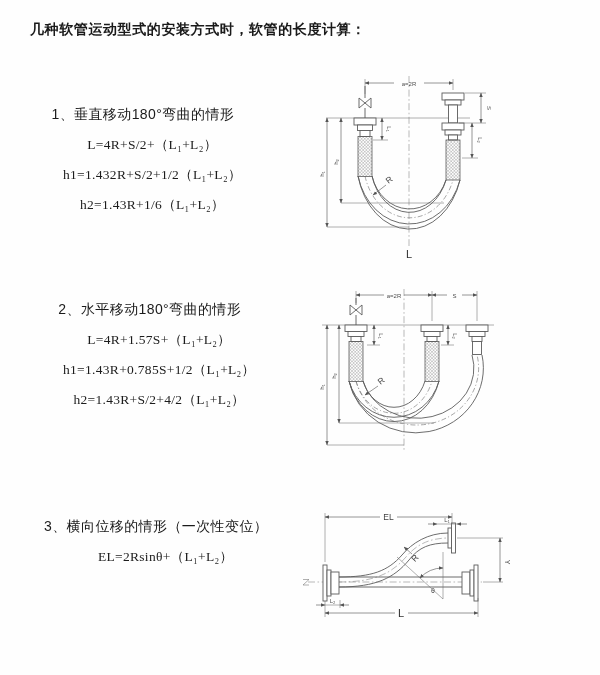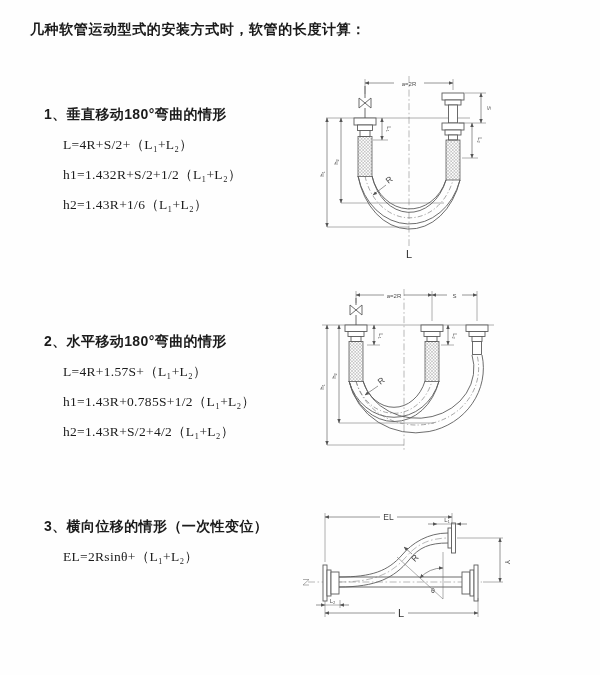--- a/index.html
+++ b/index.html
@@ -1,22 +1,22 @@
 <!DOCTYPE html>
 <html><head>
 <meta charset="utf-8">
 <style>
   html,body{margin:0;padding:0;background:#ffffff;}
   #page{position:relative;width:600px;height:675px;background:#fefefe;overflow:hidden;
-        font-family:"Liberation Sans","DejaVu Sans",sans-serif;color:#1b1b1b;}
+        font-family:"Liberation Sans","DejaVu Sans",sans-serif;color:#1b1b1b;text-align:center;}
   .title{position:absolute;left:30px;top:21px;font-size:14px;font-weight:bold;
          letter-spacing:0.6px;color:#1a1a1a;white-space:nowrap;}
   .sec{position:absolute;left:44px;}
-  #sec1{top:106px;} #sec2{top:301px;margin-top:32px;} #sec3{top:518px;}
-  .sec-heading{font-size:14px;font-weight:bold;color:#1b1b1b;letter-spacing:0.4px;white-space:nowrap;}
+  #sec1{top:106px;} #sec2{top:301px;} #sec3{top:518px;}
+  .sec-heading{font-size:14px;font-weight:normal;color:#1b1b1b;letter-spacing:0.4px;white-space:nowrap;}
   .formula{font-size:13.5px;margin:12px 0 0 19px;letter-spacing:0.3px;color:#1c1c1c;white-space:nowrap;font-family:Liberation Serif, serif;}
   .diag{position:absolute;}
   #d1{left:312px;top:70px;width:235px;height:195px;}
   #d2{left:312px;top:283px;width:235px;height:180px;}
   #d3{left:300px;top:500px;width:215px;height:150px;}
   .ln{stroke:#5c5c5c;stroke-width:0.9;fill:none;}
   .part{stroke:#5c5c5c;stroke-width:0.9;fill:#ffffff;}
   .thin{stroke:#6e6e6e;stroke-width:0.55;fill:none;}
   .dim{stroke:#5c5c5c;stroke-width:0.65;fill:none;}
   .cl{stroke:#8a8a8a;stroke-width:0.6;fill:none;stroke-dasharray:7 2.5 1.6 2.5;}

